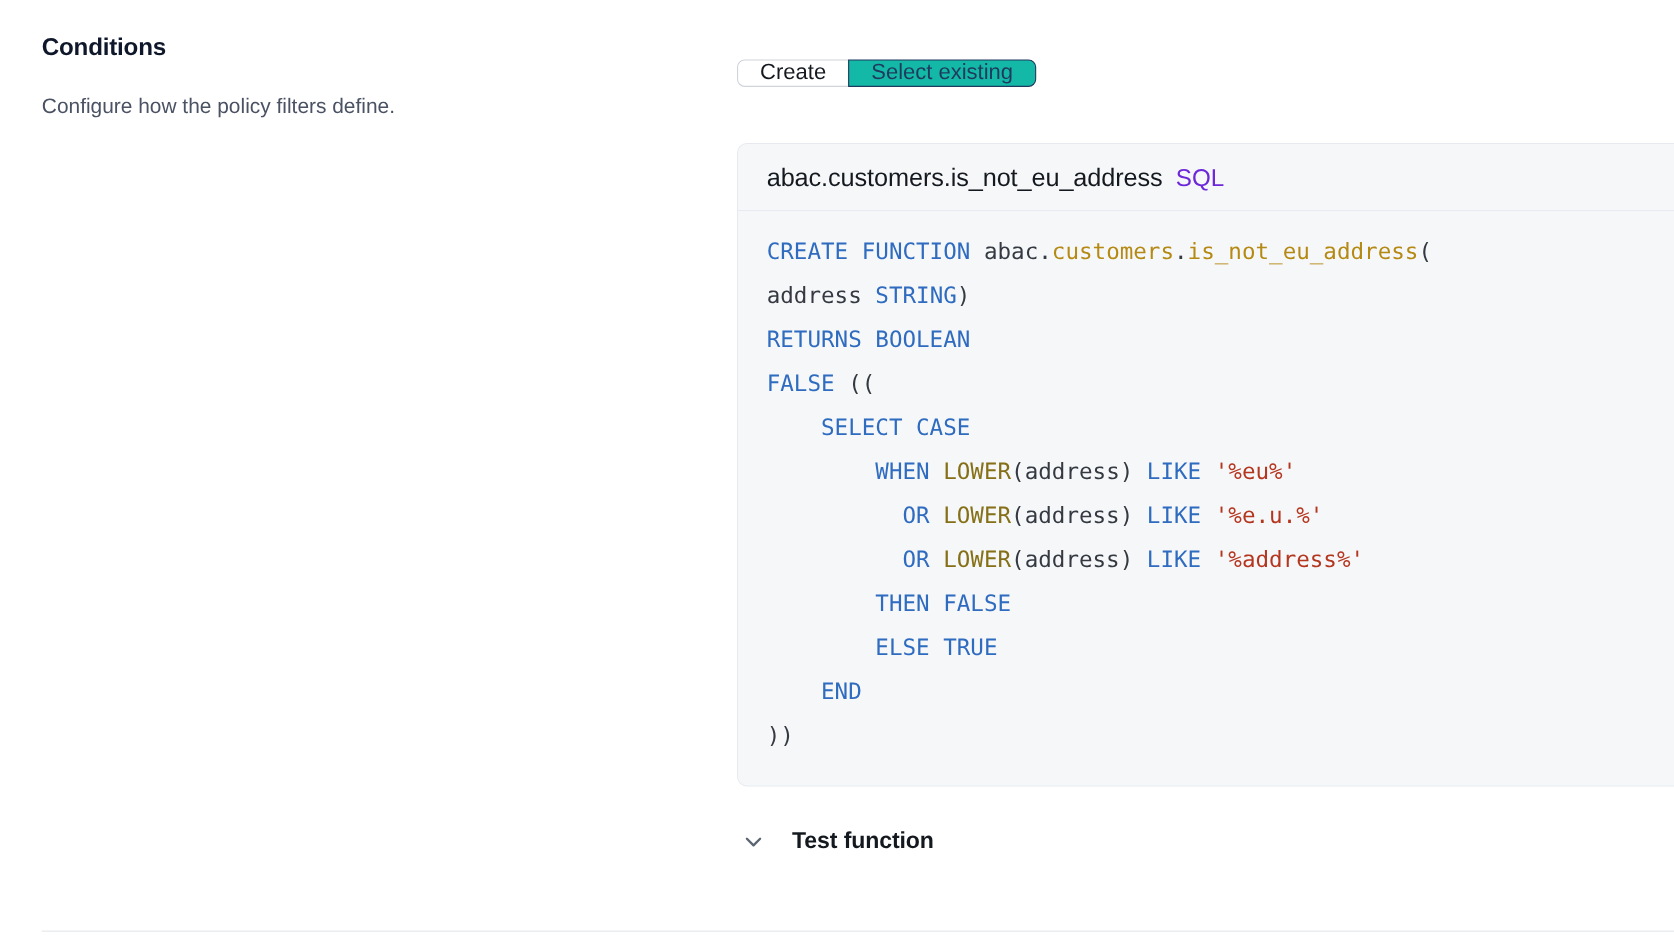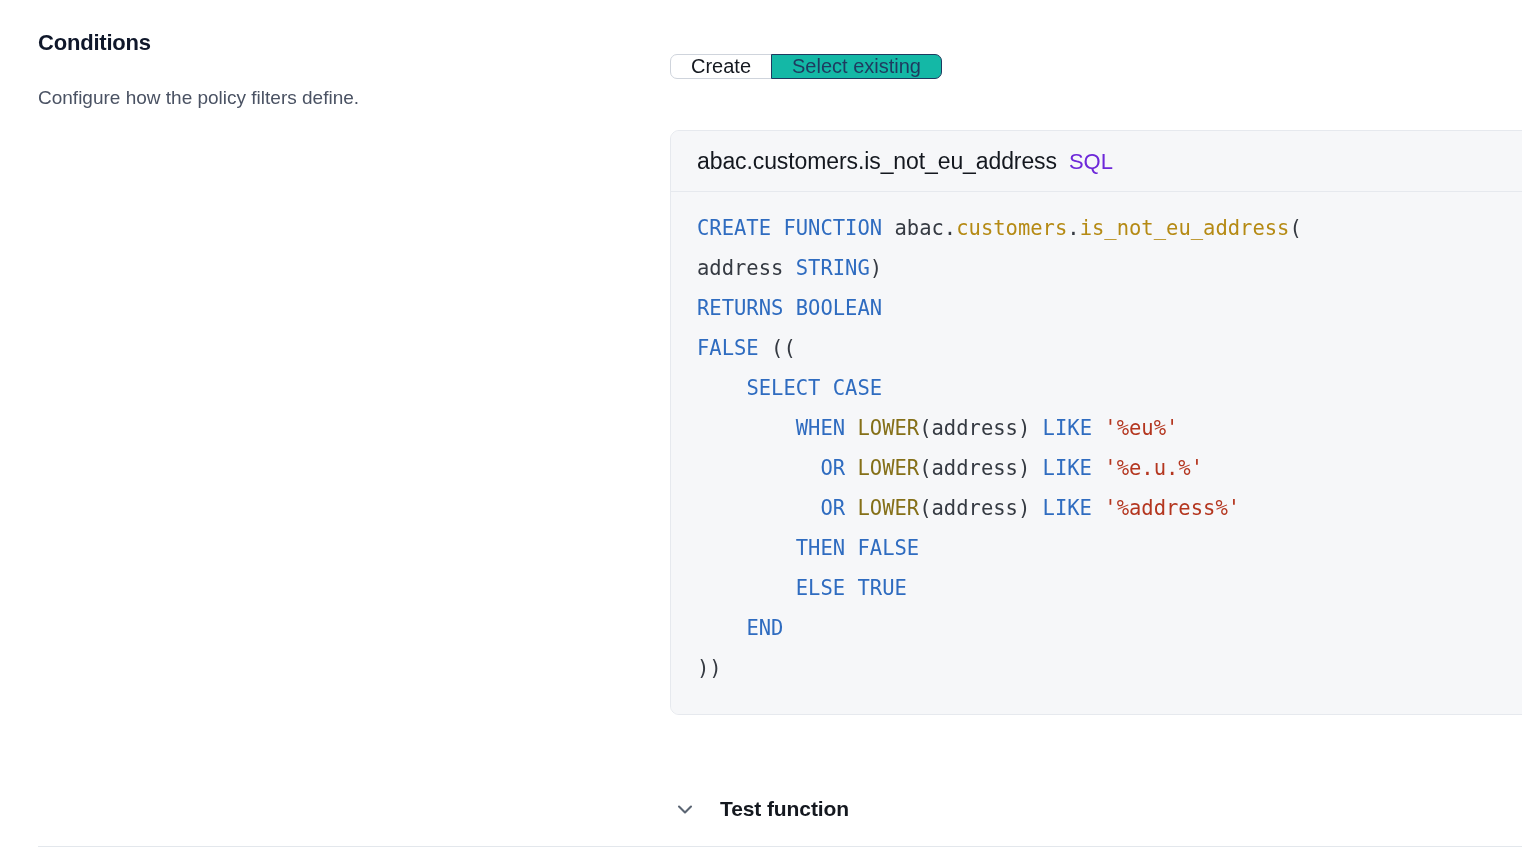--- a/index.html
+++ b/index.html
@@ -131,21 +131,20 @@
 
   
   .test-fn {
     position: absolute;
     left: 672px;
     top: 752px;
     display: flex;
     align-items: center;
     gap: 22px;
     cursor: pointer;
-    margin-top: 44px;
   }
   .chevron {
     width: 26px;
     height: 26px;
     display: inline-flex;
     align-items: center;
     justify-content: center;
     color: #5b6personally;
   }
   .chevron svg { display: block; }

